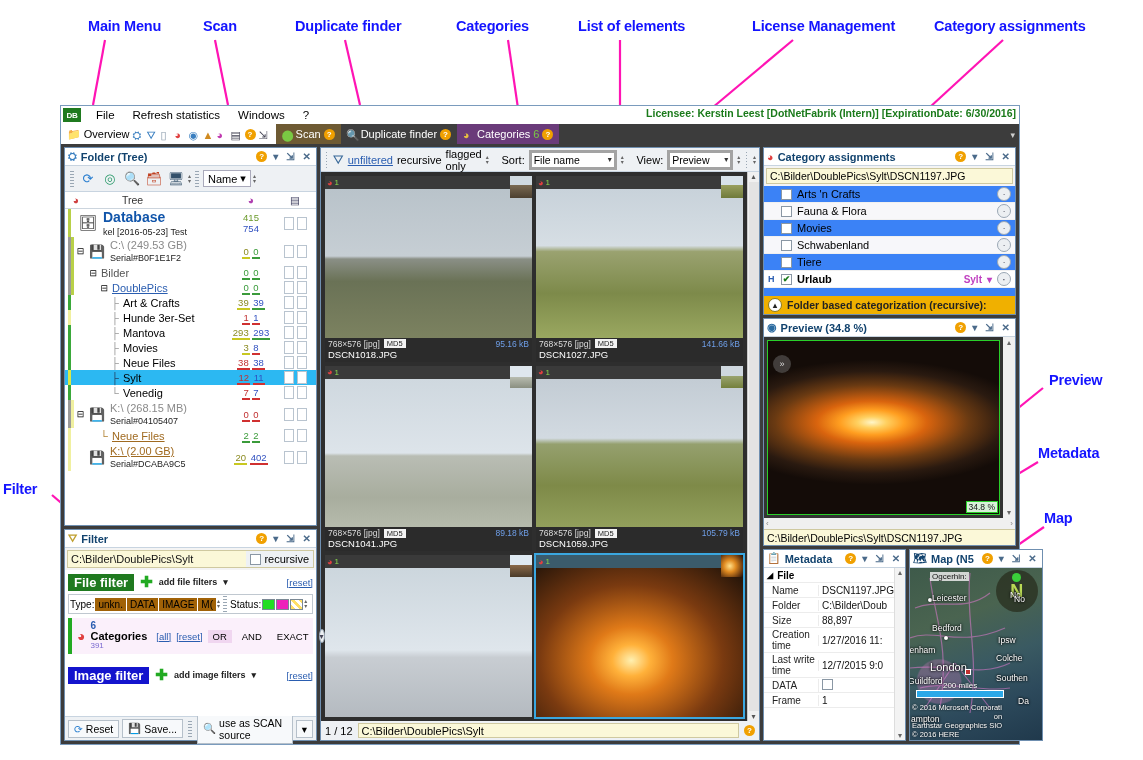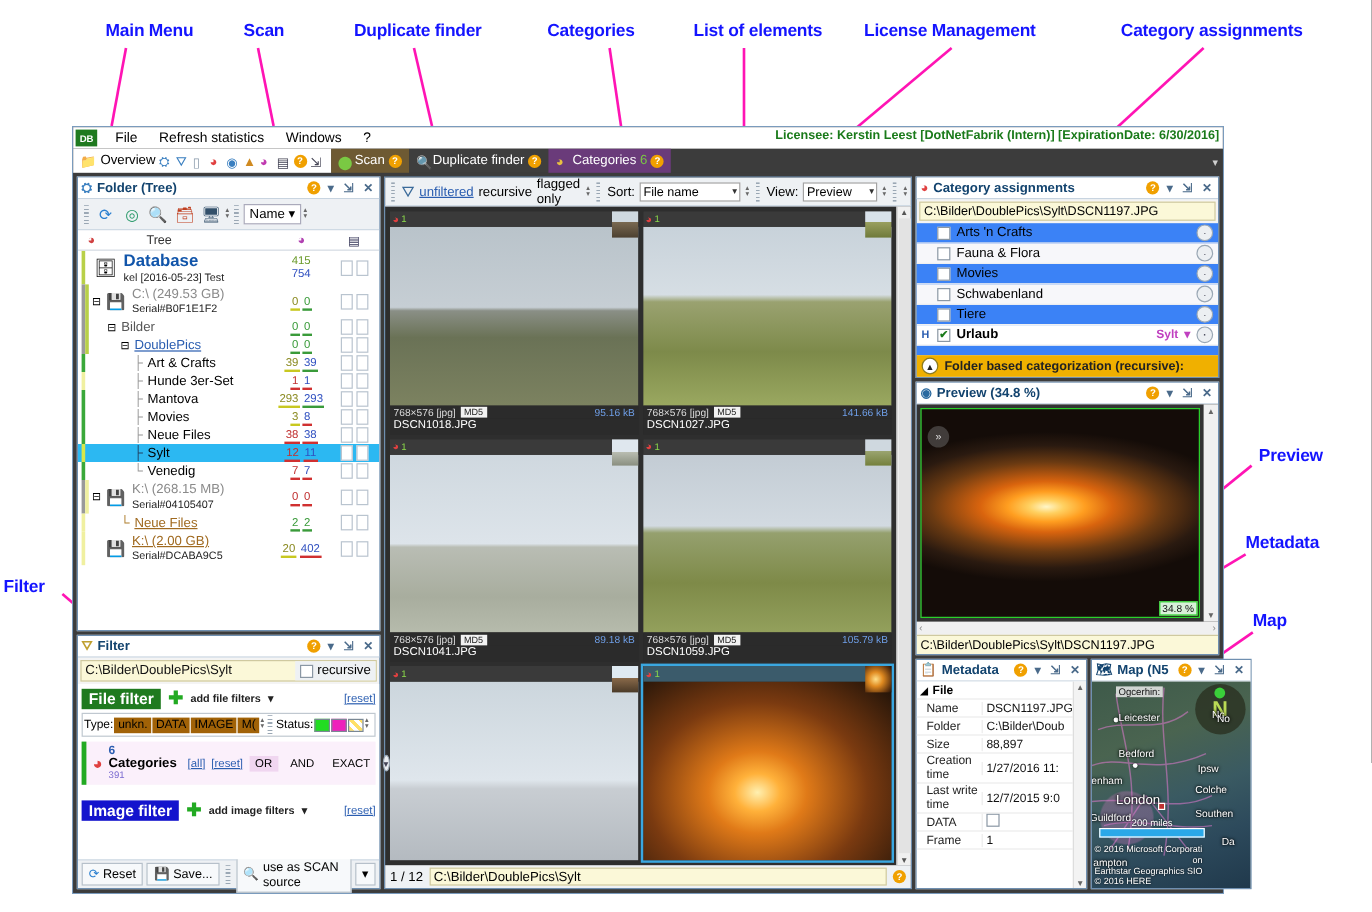--- a/index.html
+++ b/index.html
@@ -141,21 +141,21 @@
   .catbox { margin-top:4px; background:#fbf0fb; border-left:4px solid #22aa22; padding:3px 5px; display:flex; align-items:center; gap:5px;}
   .opchip { padding:1px 5px; font-size:9.5px;}
   .opchip.on { background:#f0d6f0; }
   .circ { width:14px;height:14px;border-radius:50%;border:1px solid #9aa7b4;background:#eceff2; display:inline-flex;align-items:center;justify-content:center;font-size:8px;color:#445;}
   .filter-foot { height:24px; display:flex; align-items:center; gap:3px; padding:0 3px; background:#eef1f4; border-top:1px solid #c8d4e0; font-size:10.5px;}
   .fbtn { display:flex;align-items:center;gap:3px;border:1px solid #b6c0ca;background:#f7f9fb;padding:2px 5px;}
 
   
   .list-panel { flex:1; display:flex; flex-direction:column; background:#2e2e2e; border:1px solid #6f8fb0; min-height:0;}
   .list-toolbar { height:24px; background:#eef1f4; display:flex; align-items:center; gap:4px; padding:0 3px; font-size:11px; border-bottom:1px solid #c8d4e0;}
-  .combo { display:flex;align-items:center;background:#fff;border:1px solid #a3a3a3; font-size:10.5px; padding:1px 2px; }
+  .combo { display:flex;align-items:center;background:#fff;border:3px solid #a3a3a3; font-size:10.5px; padding:1px 2px; }
   .combo .v { width:74px; }
   .combo .ar { color:#333; font-size:8px; }
   .spin { display:flex;flex-direction:column;gap:1px;color:#666;font-size:6px;line-height:5px;}
 
   .grid { flex:1; display:flex; min-height:0; }
   .grid-inner { flex:1; display:grid; grid-template-columns:1fr 1fr; gap:4px; padding:4px; min-height:0;}
   .cell { display:flex; flex-direction:column; background:#2b2b2b; min-height:0; overflow:hidden;}
   .cell.sel { outline:2px solid #3aa7e0; }
   .cell-top { height:13px; background:#3a3a3a; display:flex; align-items:center; padding:0 2px; gap:2px; position:relative; }
   .cell.sel .cell-top { background:#3b5b6b; }
@@ -232,21 +232,21 @@
     <line x1="1044" y1="527" x2="985" y2="568"></line>
     <line x1="52" y1="495" x2="96" y2="533"></line>
   </g>
 </svg>
 
 <div class="annot" style="left:88px;  top:18px;">Main Menu</div>
 <div class="annot" style="left:203px; top:18px;">Scan</div>
 <div class="annot" style="left:295px; top:18px;">Duplicate finder</div>
 <div class="annot" style="left:456px; top:18px;">Categories</div>
 <div class="annot" style="left:578px; top:18px;">List of elements</div>
-<div class="annot" style="left:720px; top:18px;">License Management</div>
+<div class="annot" style="left:752px; top:18px;">License Management</div>
 <div class="annot" style="left:934px; top:18px;">Category assignments</div>
 <div class="annot" style="left:1049px;top:372px;">Preview</div>
 <div class="annot" style="left:1038px;top:445px;">Metadata</div>
 <div class="annot" style="left:1044px;top:510px;">Map</div>
 <div class="annot" style="left:3px;   top:481px;">Filter</div>
 
 <div id="app">
 
   <div class="menubar">
     <div class="dbbadge">DB</div>

